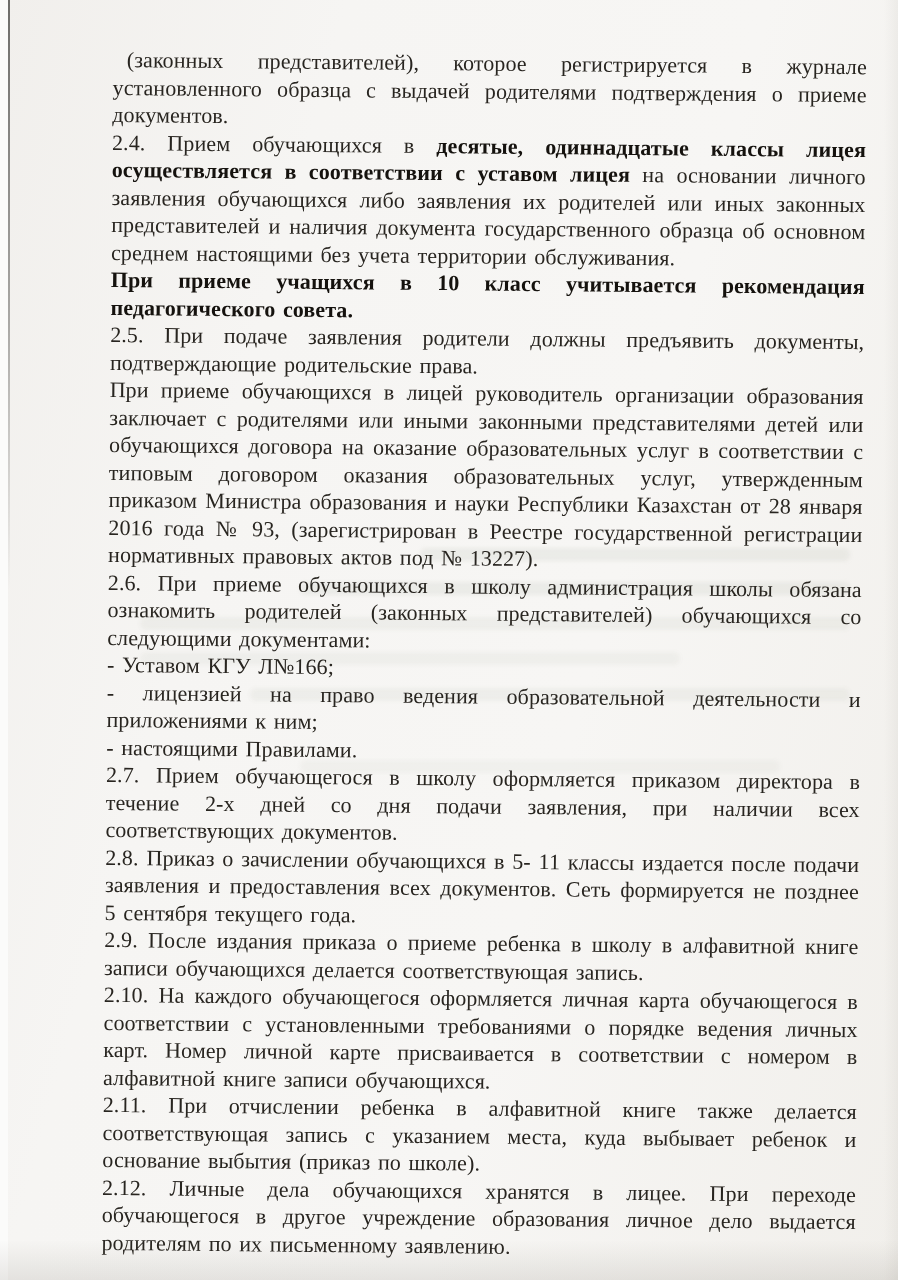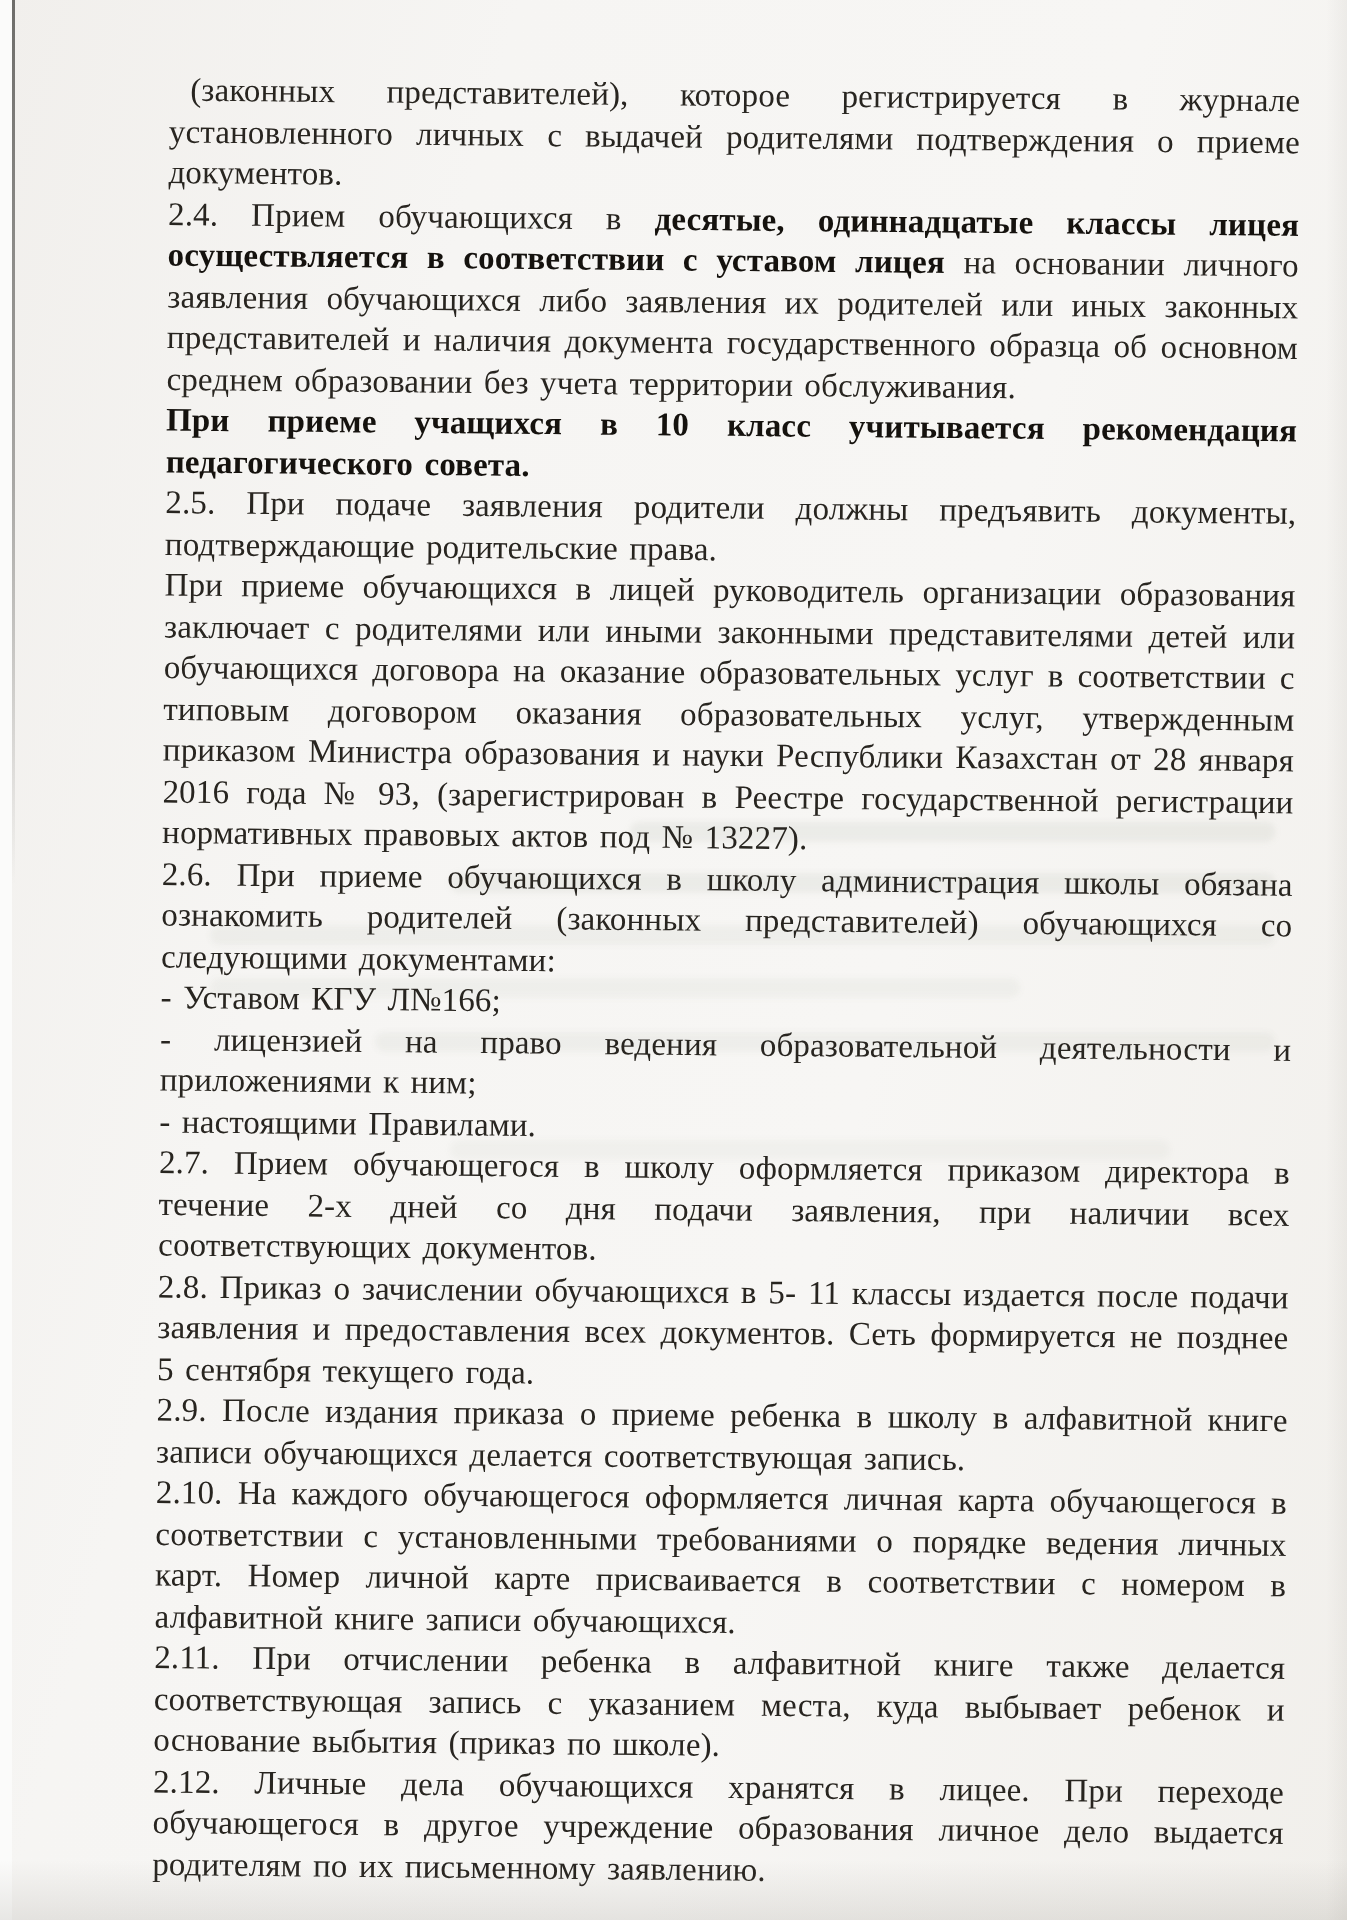--- a/index.html
+++ b/index.html
@@ -92,23 +92,23 @@
   <div class="page-edge-line"></div>
   <div class="bleed b1"></div>
   <div class="bleed b2"></div>
   <div class="bleed b3"></div>
   <div class="bleed b4"></div>
   <div class="bleed b5"></div>
   <div class="bleed b6"></div>
 
   <div class="text-block">
 
-    <p class="indent-first"><span>(законных представителей), которое регистрируется в журнале установленного личных с выдачей родителями подтверждения о приеме документов.</span></p>
+    <p class="indent-first"><span>(законных представителей), которое регистрируется в журнале установленного образца с выдачей родителями подтверждения о приеме документов.</span></p>
 
-    <p><span>2.4. Прием обучающихся в </span><span class="b">десятые, одиннадцатые классы лицея осуществляется в соответствии с уставом лицея</span><span> на основании личного заявления обучающихся либо заявления их родителей или иных законных представителей и наличия документа государственного образца об основном среднем образовании без учета территории обслуживания.</span></p>
+    <p><span>2.4. Прием обучающихся в </span><span class="b">десятые, одиннадцатые классы лицея осуществляется в соответствии с уставом лицея</span><span> на основании личного заявления обучающихся либо заявления их родителей или иных законных представителей и наличия документа государственного образца об основном среднем настоящими без учета территории обслуживания.</span></p>
 
     <p><span class="b">При приеме учащихся в 10 класс учитывается рекомендация педагогического совета.</span></p>
 
     <p><span>2.5. При подаче заявления родители должны предъявить документы, подтверждающие родительские права.</span></p>
 
     <p><span>При приеме обучающихся в лицей руководитель организации образования заключает с родителями или иными законными представителями детей или обучающихся договора на оказание образовательных услуг в соответствии с типовым договором оказания образовательных услуг, утвержденным приказом Министра образования и науки Республики Казахстан от 28 января 2016 года № 93, (зарегистрирован в Реестре государственной регистрации нормативных правовых актов под № 13227).</span></p>
 
     <p><span>2.6. При приеме обучающихся в школу администрация школы обязана ознакомить родителей (законных представителей) обучающихся со следующими документами:</span></p>
 
     <p><span>- Уставом КГУ Л№166;</span></p>

